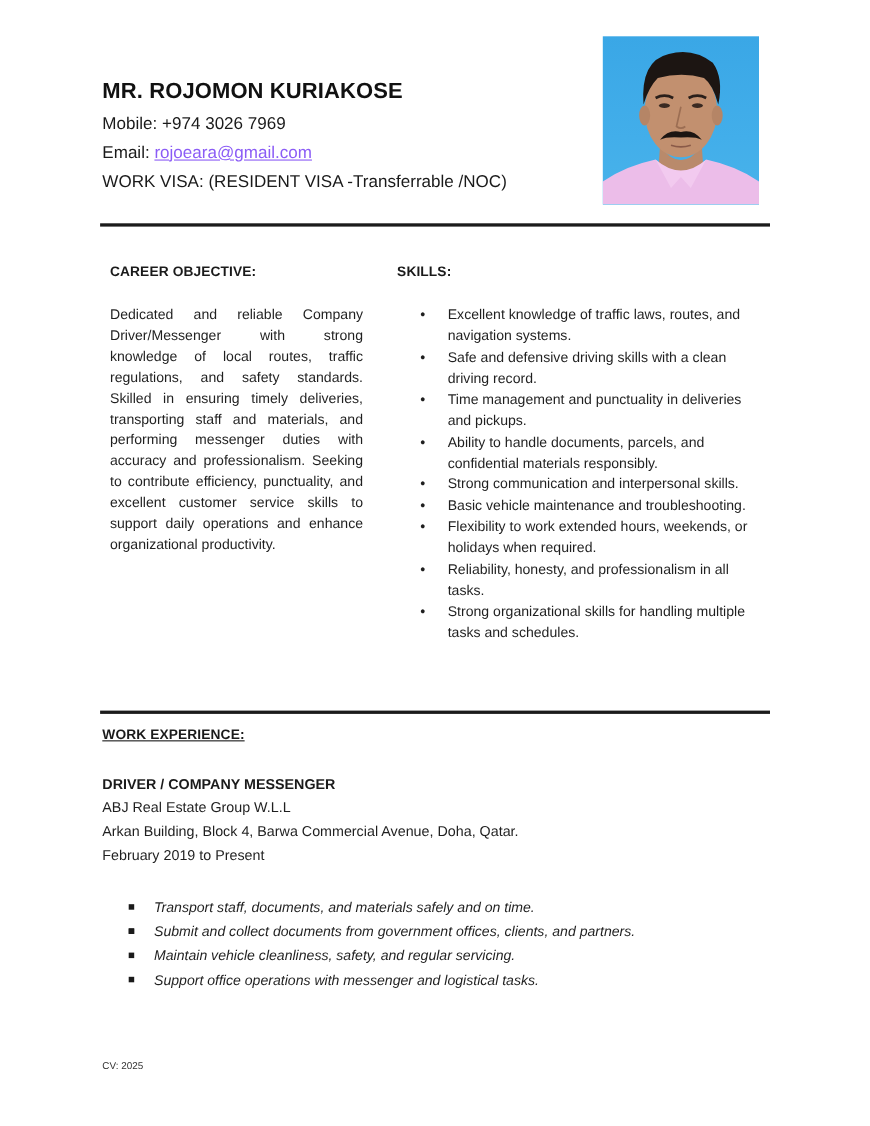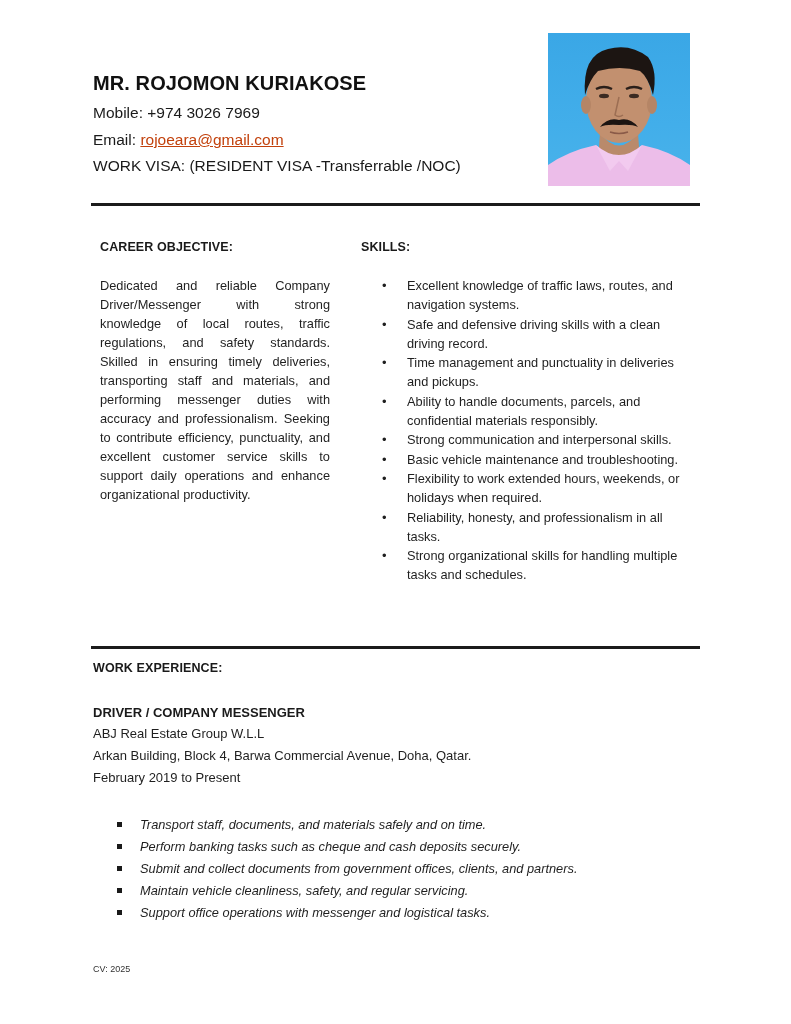--- a/index.html
+++ b/index.html
@@ -34,21 +34,21 @@
     .contact-line {
       position: absolute;
       left: 93px;
       font-size: 15.5px;
       color: #1a1a1a;
     }
     .contact-line.mobile { top: 104px; }
     .contact-line.email { top: 131px; }
     .contact-line.visa { top: 157px; }
     .email-link {
-      color: #c2410c;
+      color: #8b5cf6;
       text-decoration: underline;
     }
     .photo {
       position: absolute;
       left: 548px;
       top: 33px;
       width: 142px;
       height: 153px;
       background: linear-gradient(180deg, #3aa7e6 0%, #42aeea 60%, #49b3ea 100%);
       overflow: hidden;
@@ -98,21 +98,21 @@
       position: relative;
       padding-left: 27px;
       margin: 0;
     }
     .skills-list li .bullet {
       position: absolute;
       left: 2px;
       top: 0;
       font-size: 13px;
     }
-    .work-heading { left: 93px; top: 661px; }
+    .work-heading { left: 93px; top: 661px; text-decoration: underline; }
     .job-title {
       position: absolute;
       left: 93px;
       top: 705px;
       font-size: 13px;
       font-weight: bold;
       color: #1a1a1a;
     }
     .job-line {
       position: absolute;
@@ -224,20 +224,20 @@
 
   <div class="section-heading work-heading">WORK EXPERIENCE:</div>
 
   <div class="job-title">DRIVER / COMPANY MESSENGER</div>
   <div class="job-line company">ABJ Real Estate Group W.L.L</div>
   <div class="job-line address">Arkan Building, Block 4, Barwa Commercial Avenue, Doha, Qatar.</div>
   <div class="job-line dates">February 2019 to Present</div>
 
   <ul class="duties-list">
     <li><span class="square"></span><span>Transport staff, documents, and materials safely and on time.</span></li>
-    <li><span class="square"></span><span>Perform banking tasks such as cheque and cash deposits securely.</span></li>
+    <li><span class="square"></span></li>
     <li><span class="square"></span><span>Submit and collect documents from government offices, clients, and partners.</span></li>
     <li><span class="square"></span><span>Maintain vehicle cleanliness, safety, and regular servicing.</span></li>
     <li><span class="square"></span><span>Support office operations with messenger and logistical tasks.</span></li>
   </ul>
 
   <div class="footer">CV: 2025</div>
 </div>
 
 </body></html>

